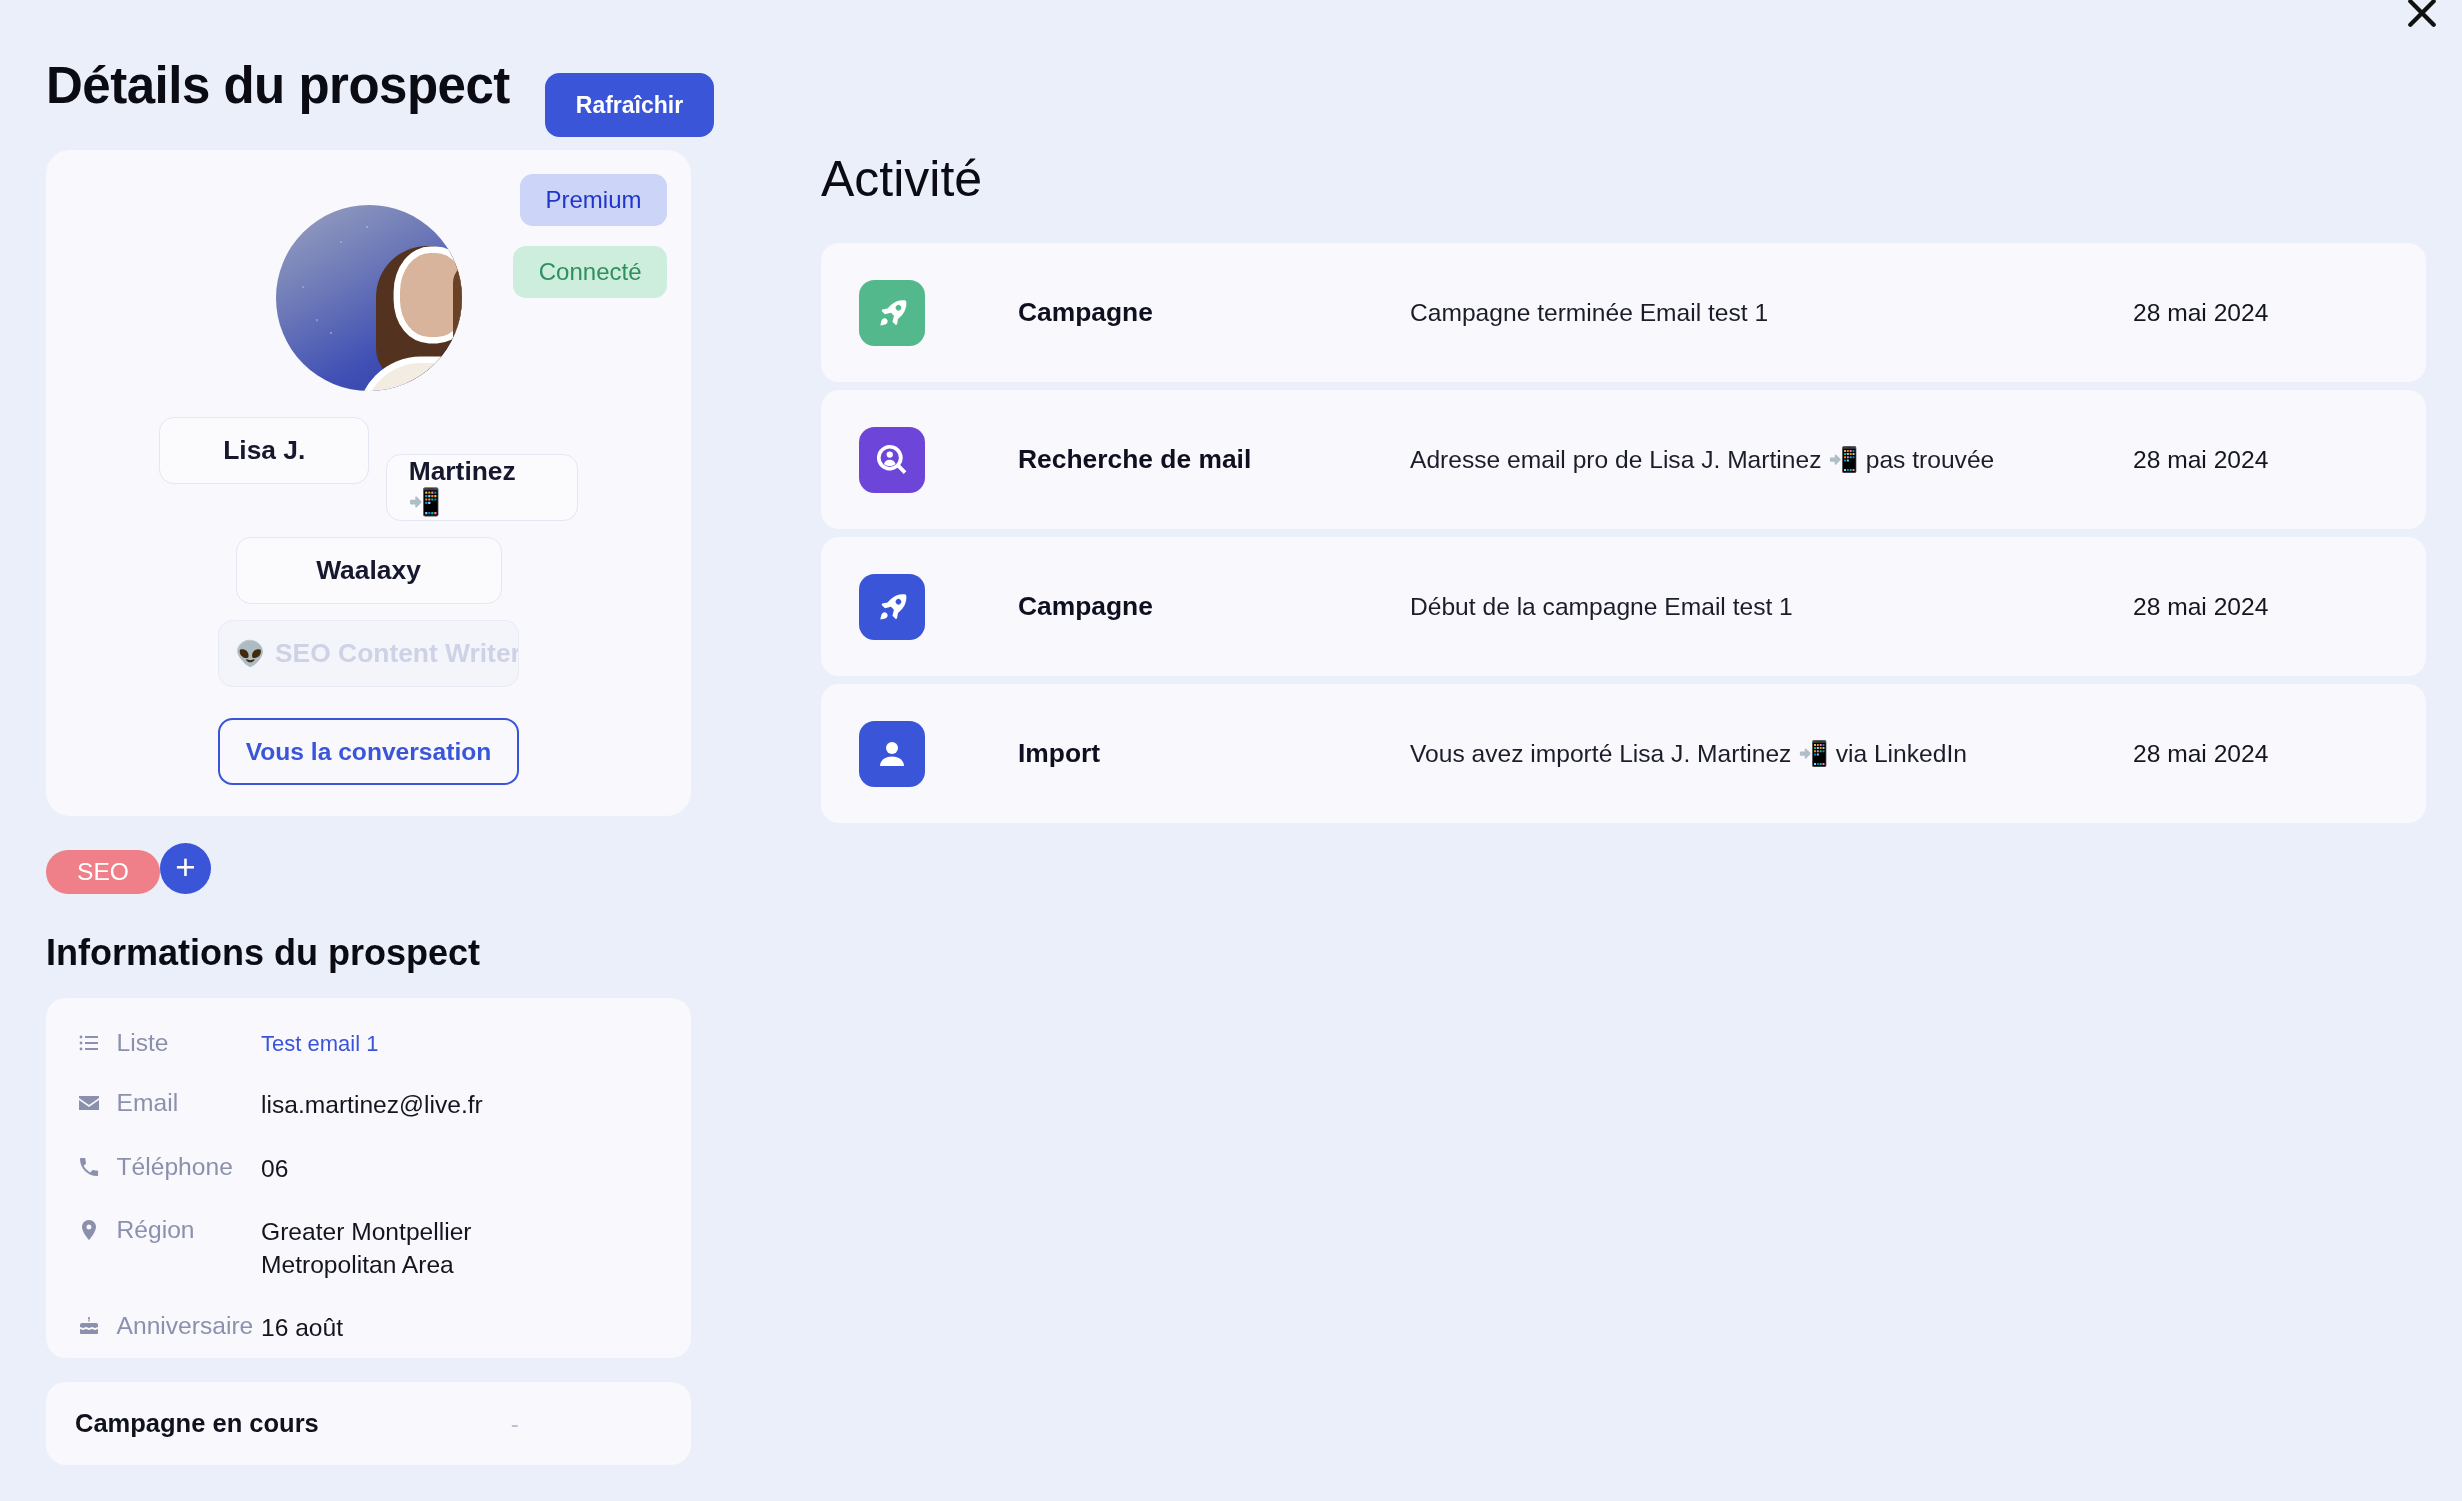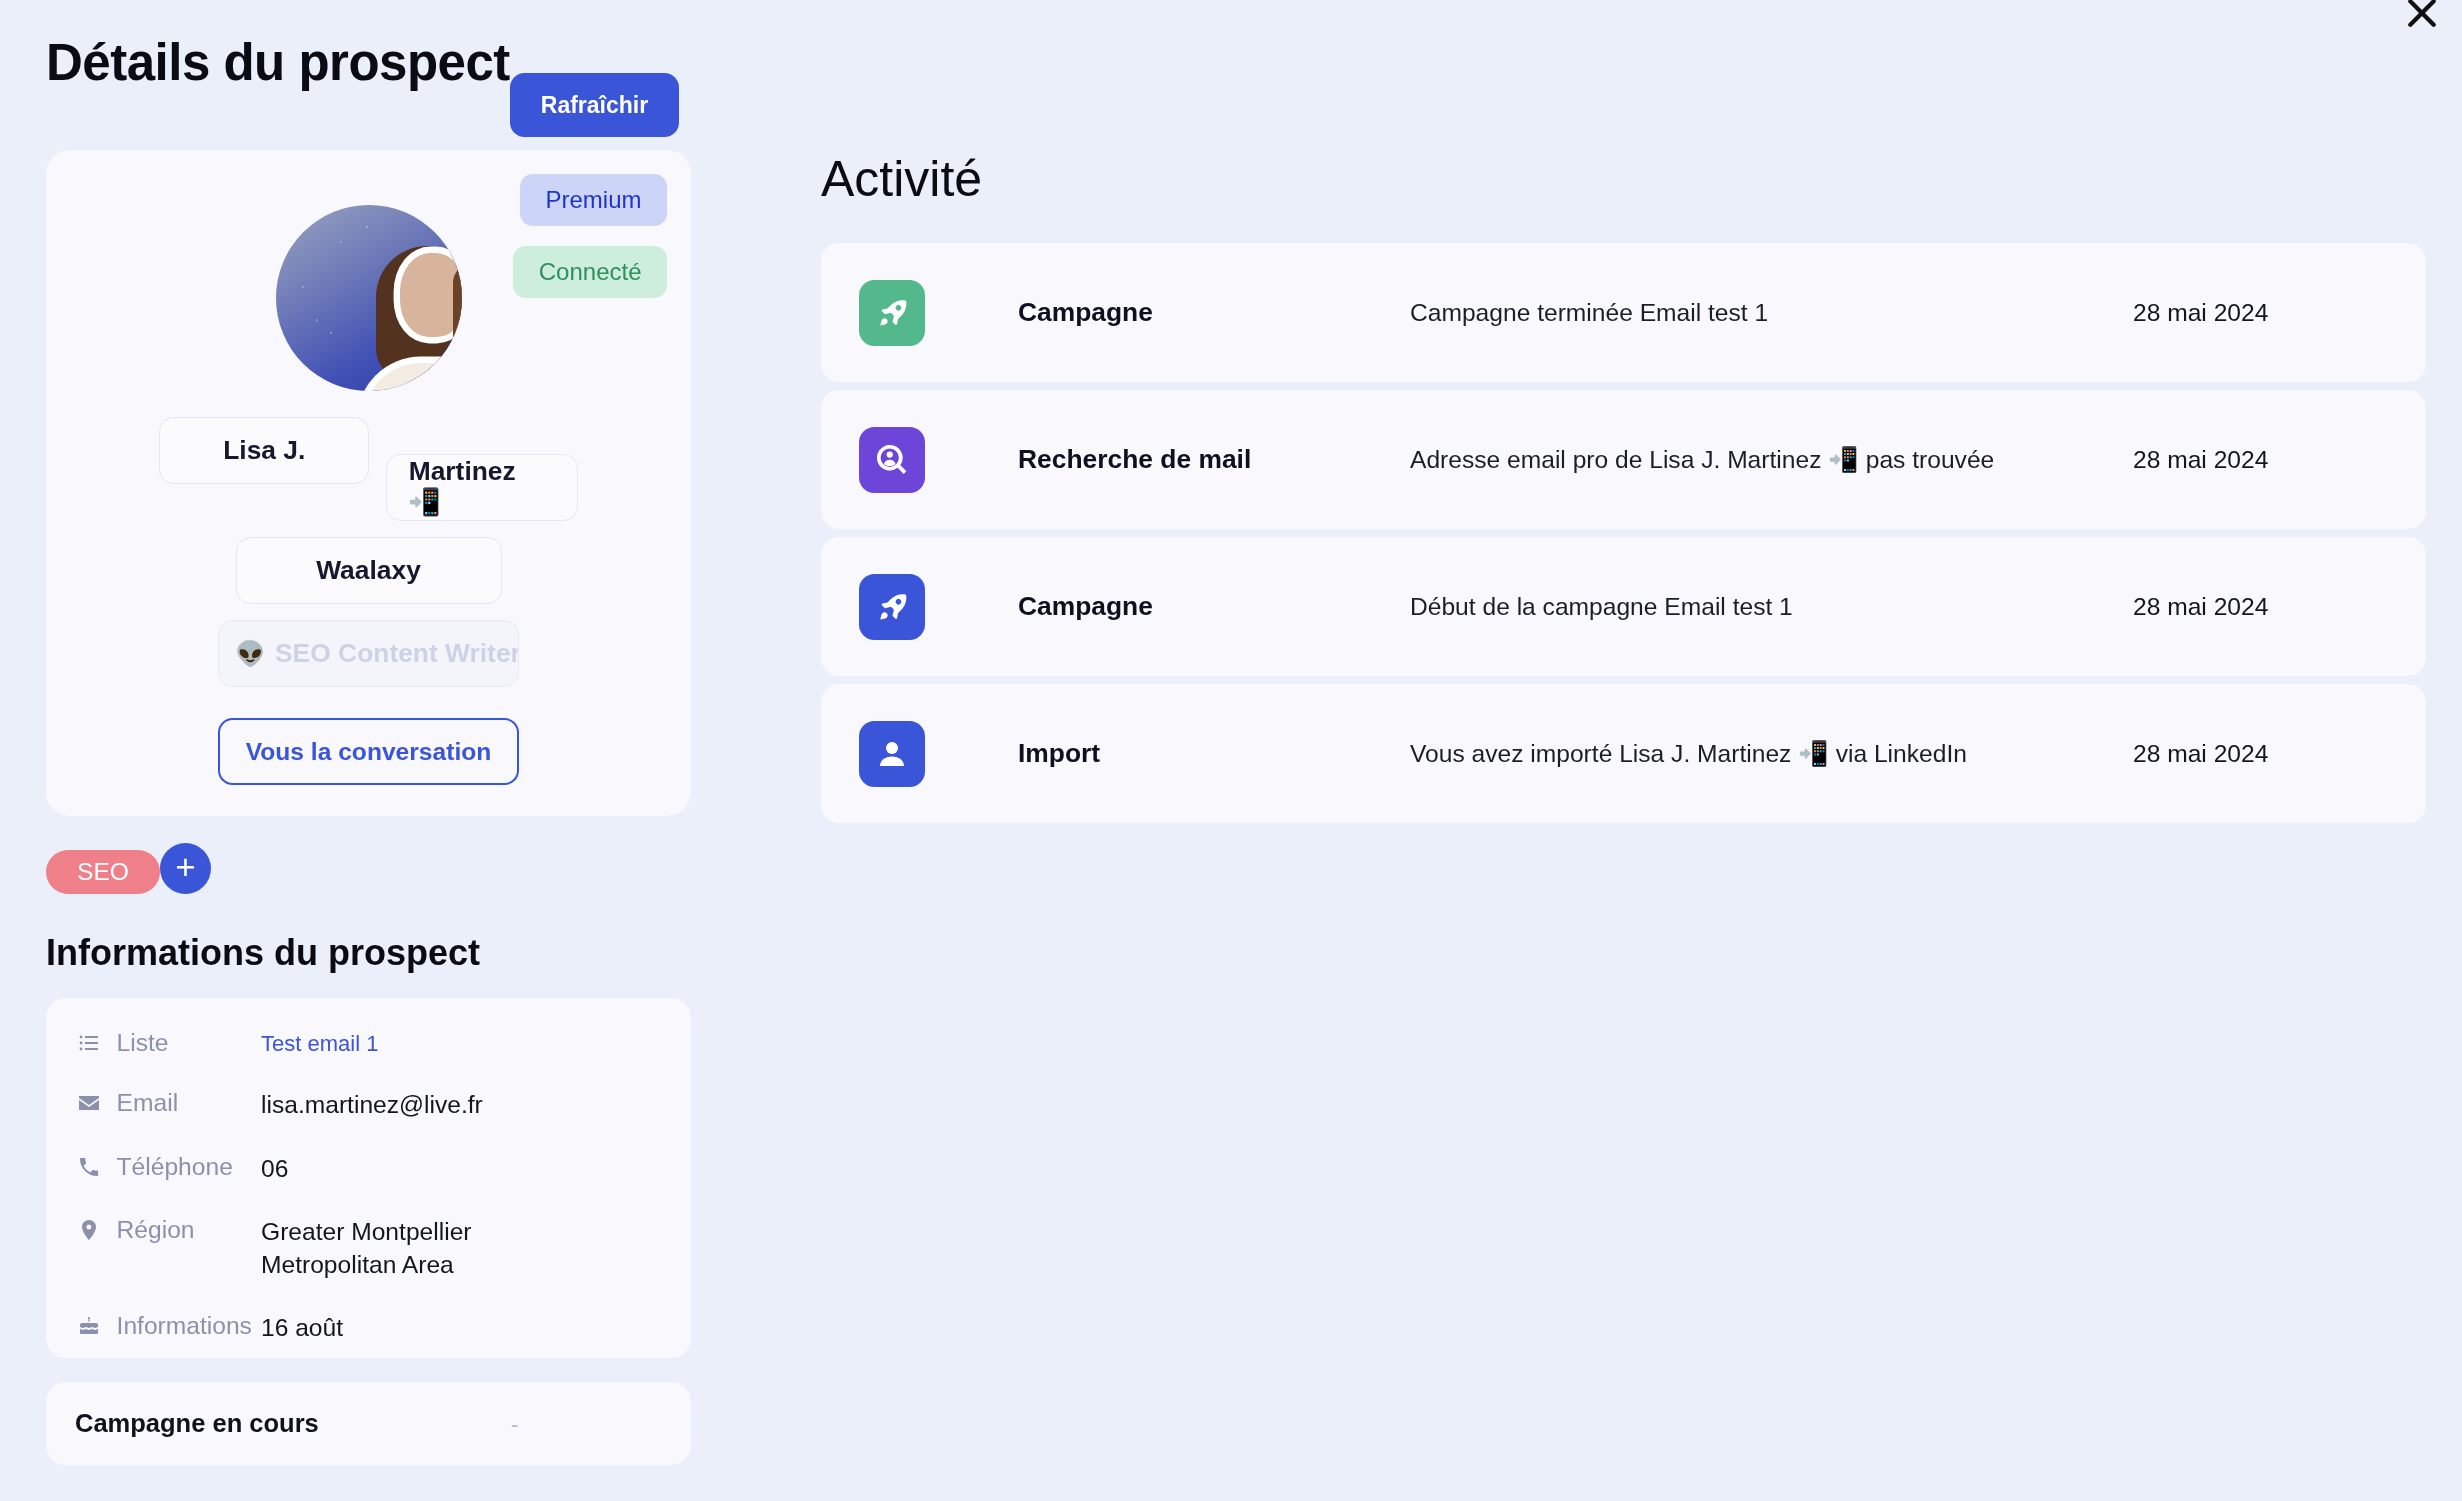--- a/index.html
+++ b/index.html
@@ -13,21 +13,21 @@
 
   
   .close-btn {
     position:absolute; top:-12.8px; right:14.6px;
     width:51px; height:51px; cursor:pointer;
     display:flex; align-items:center; justify-content:center;
   }
   .close-btn svg { width:40px; height:40px; }
 
   
-  .header { position:absolute; left:46px; top:33px; display:flex; align-items:flex-start; }
+  .header { position:absolute; left:46px; top:33px; display:flex; align-items:center; gap:35px; }
   .page-title { font-size:51px; font-weight:bold; color:#0b0b14; letter-spacing:-0.5px; }
   .refresh-btn {
     background:#3b55d9; color:#fff; border:none; border-radius:14.6px;
     padding:0 31px; height:64px; font-size:23px; font-weight:bold;
     font-family:"Liberation Sans", sans-serif; cursor:pointer;
     display:flex; align-items:center; justify-content:center;margin-top:40px;
   }
 
   
   .left-col { position:absolute; left:46px; top:150px; width:645px; }
@@ -258,21 +258,21 @@
       <div class="info-row">
         <div class="info-label">
           <span class="ico">
             <svg viewBox="0 0 24 24">
                 <path d="M12 3c.6 0 1 .6 1 1.2 0 .6-1 1.8-1 1.8s-1-1.2-1-1.8C11 3.6 11.4 3 12 3z"></path>
                 <rect x="11.4" y="5.5" width="1.2" height="2.2"></rect>
                 <path d="M5 9h14c1.1 0 2 .9 2 2v2c-1.5 0-1.5 1-3 1s-1.5-1-3-1-1.5 1-3 1-1.5-1-3-1-1.5 1-3 1-1.5-1-3-1v-2c0-1.1.9-2 2-2z"></path>
                 <path d="M3 15c1.5 0 1.5 1 3 1s1.5-1 3-1 1.5 1 3 1 1.5-1 3-1 1.5 1 3 1 1.5-1 3-1v4c0 .6-.4 1-1 1H4c-.6 0-1-.4-1-1z"></path>
               </svg>
           </span>
-          <span>Informations</span>
+          <span>Anniversaire</span>
         </div>
         <div class="info-value">16 août</div>
       </div>
 
     </div>
 
     <div class="campaign-card">
       <div class="lbl">Campagne en cours</div>
       <div class="val">-</div>
     </div>

